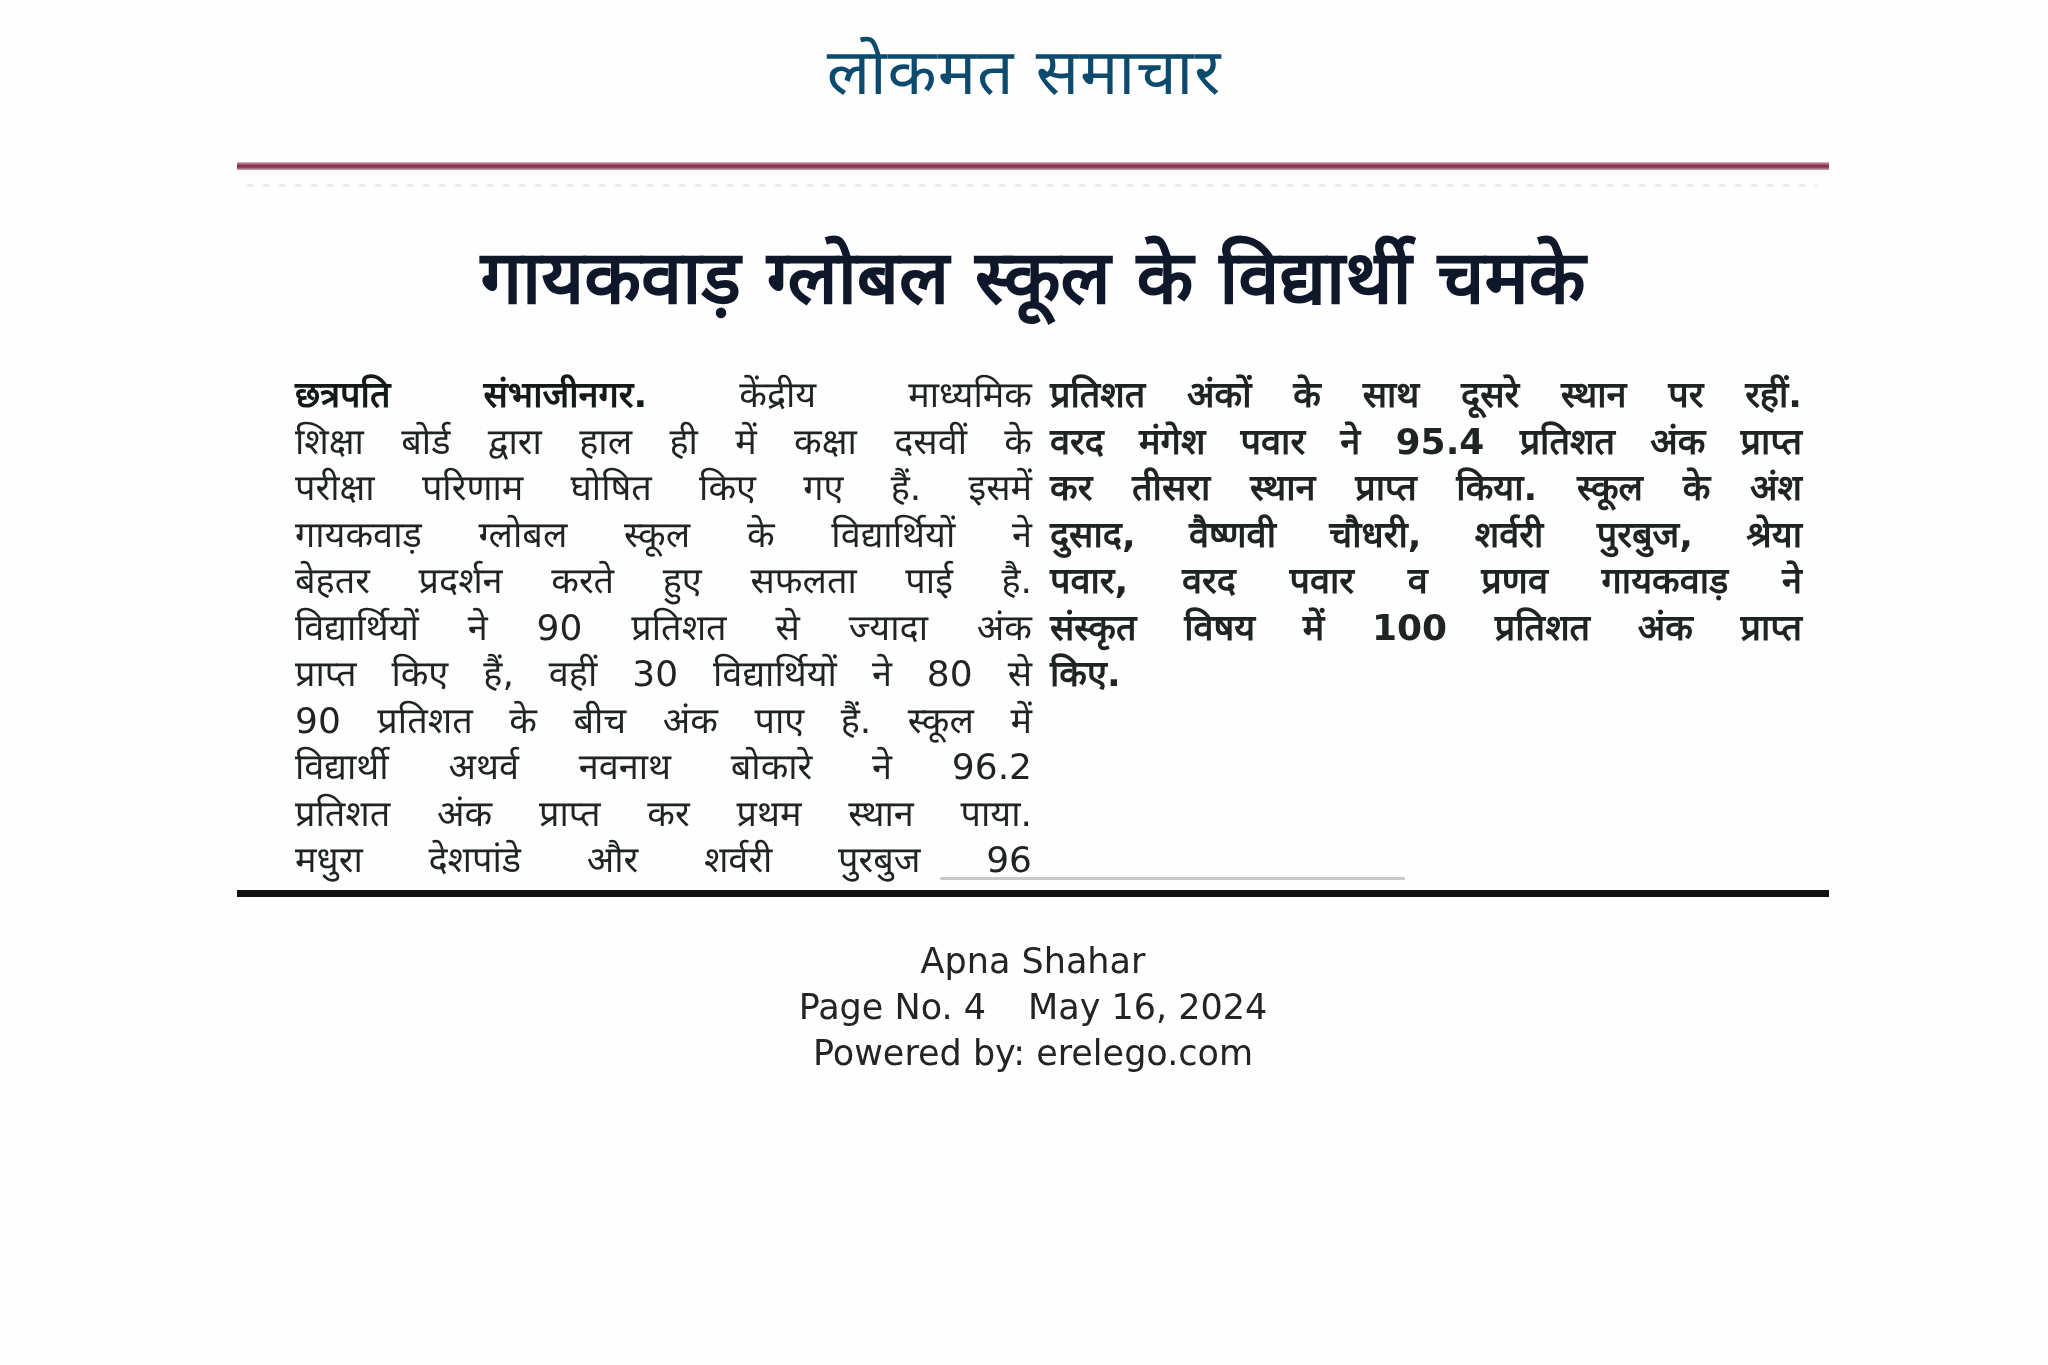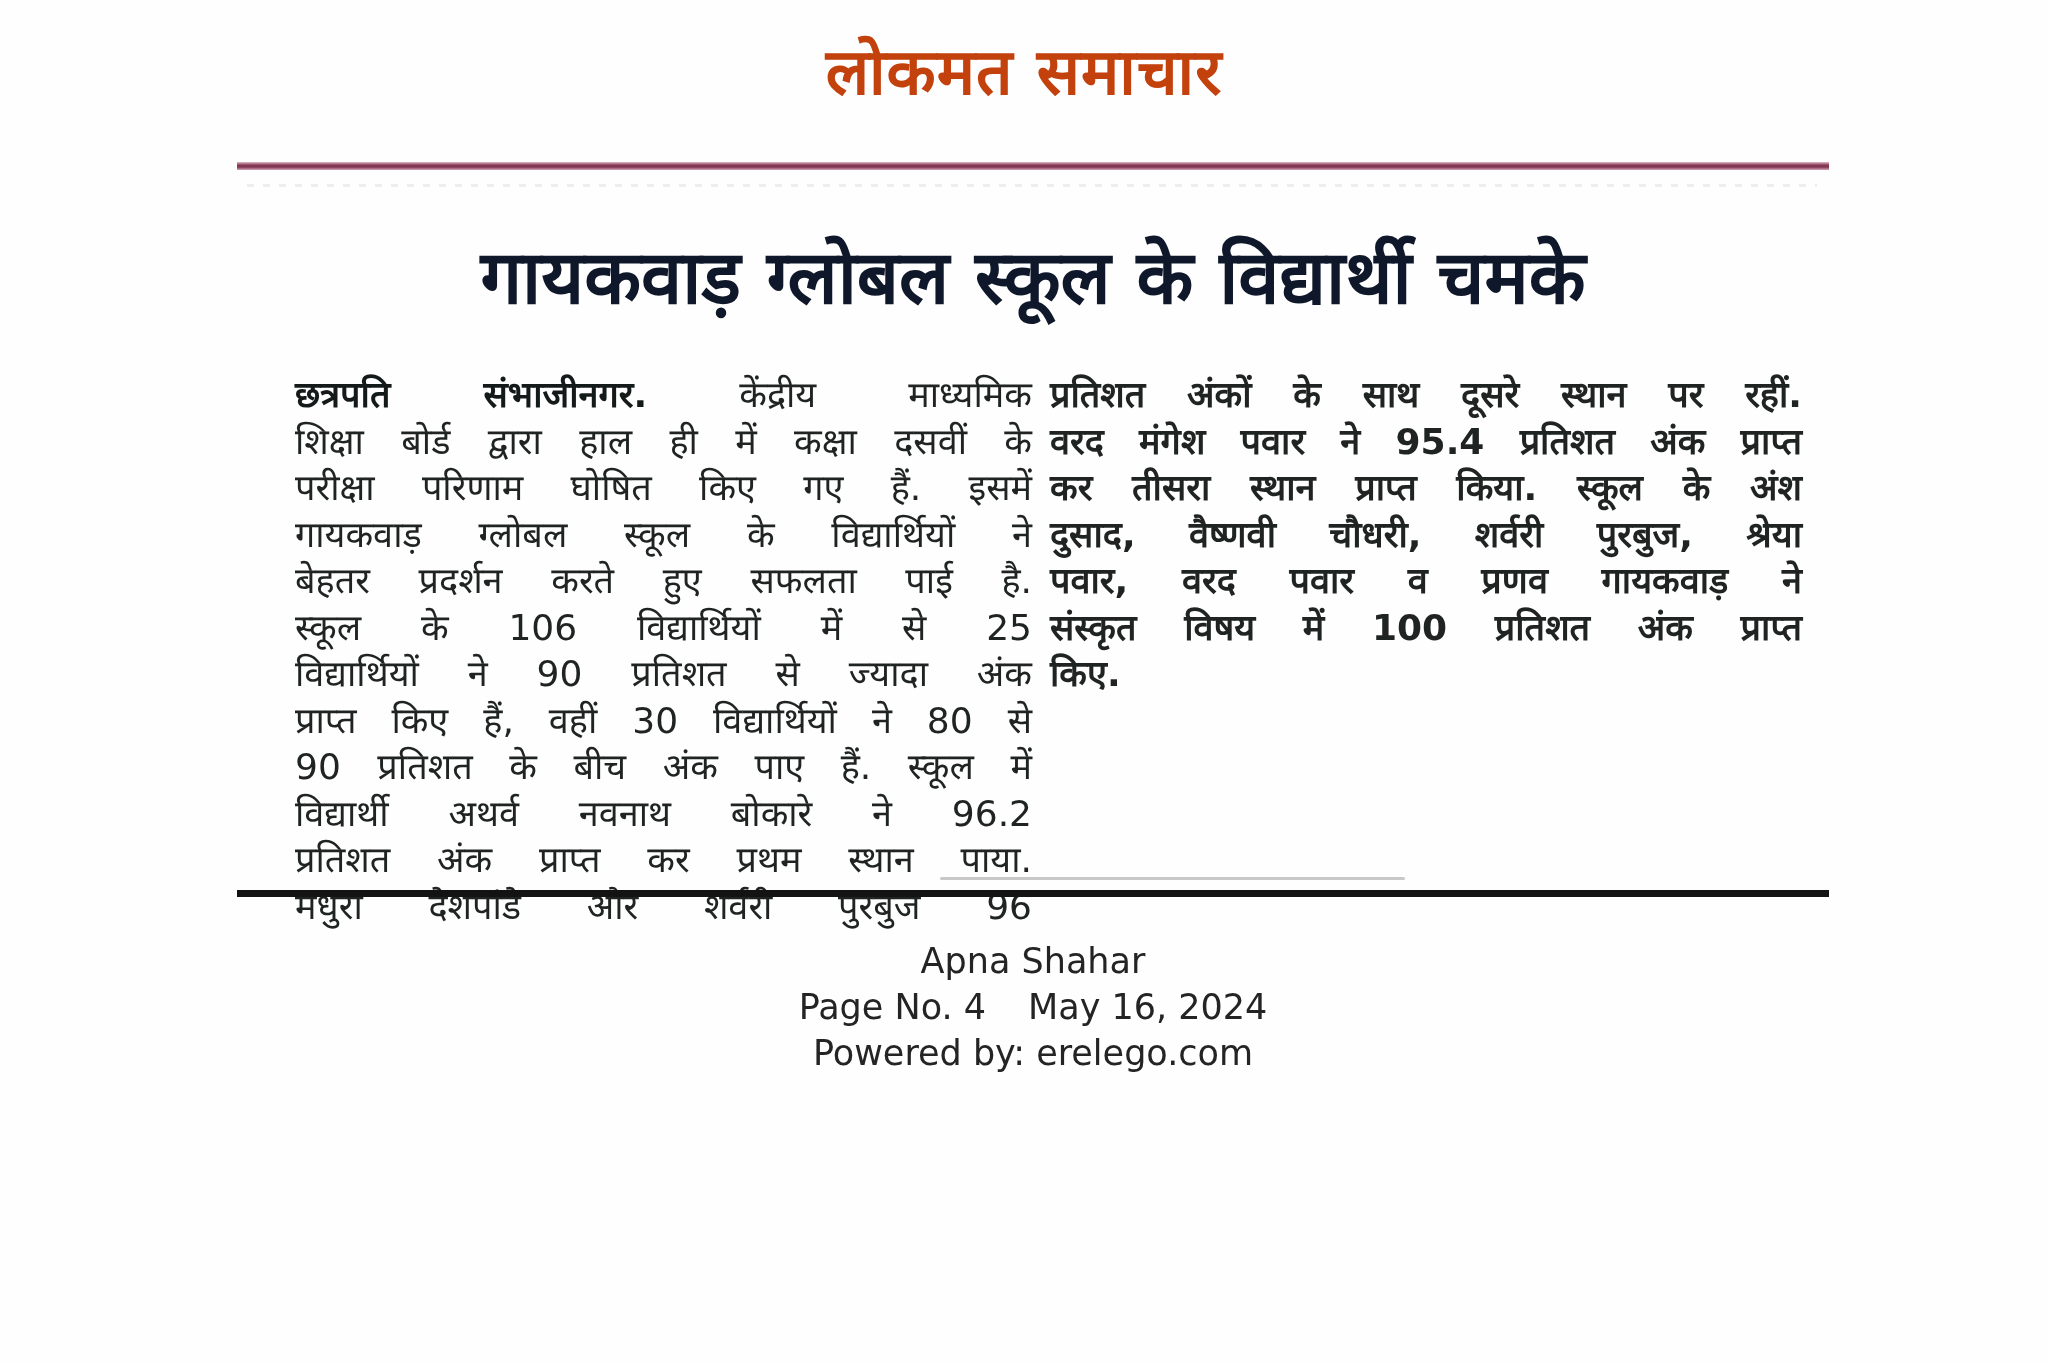--- a/index.html
+++ b/index.html
@@ -21,23 +21,23 @@
   .masthead {
     position: absolute;
     top: 26px;
     left: 0;
     width: 100%;
     display: flex;
     justify-content: center;
   }
   .masthead-title {
     font-size: 64px;
-    font-weight: bold;
+    font-weight: normal;
     letter-spacing: 1px;
-    color: #c2410c;
+    color: #0c4a6e;
     white-space: nowrap;
   }
   .rule-top {
     position: absolute;
     top: 162px;
     left: 237px;
     width: 1592px;
     height: 8px;
     background: linear-gradient(#e3bcca 0%, #8a3c58 38%, #7e3350 62%, #d4a4b8 100%);
   }
@@ -138,21 +138,20 @@
 
   <div class="col col-left">
     <div class="bline">
       <strong class="dateline">छत्रपति संभाजीनगर.</strong>
       <span>केंद्रीय माध्यमिक</span>
     </div>
     <div class="bline">शिक्षा बोर्ड द्वारा हाल ही में कक्षा दसवीं के</div>
     <div class="bline">परीक्षा परिणाम घोषित किए गए हैं. इसमें</div>
     <div class="bline">गायकवाड़ ग्लोबल स्कूल के विद्यार्थियों ने</div>
     <div class="bline">बेहतर प्रदर्शन करते हुए सफलता पाई है.</div>
-    <div class="bline">स्कूल के 106 विद्यार्थियों में से 25</div>
     <div class="bline">विद्यार्थियों ने 90 प्रतिशत से ज्यादा अंक</div>
     <div class="bline">प्राप्त किए हैं, वहीं 30 विद्यार्थियों ने 80 से</div>
     <div class="bline">90 प्रतिशत के बीच अंक पाए हैं. स्कूल में</div>
     <div class="bline">विद्यार्थी अथर्व नवनाथ बोकारे ने 96.2</div>
     <div class="bline">प्रतिशत अंक प्राप्त कर प्रथम स्थान पाया.</div>
     <div class="bline">मधुरा देशपांडे और शर्वरी पुरबुज 96</div>
   </div>
 
   <div class="col col-right">
     <div class="bline">प्रतिशत अंकों के साथ दूसरे स्थान पर रहीं.</div>

